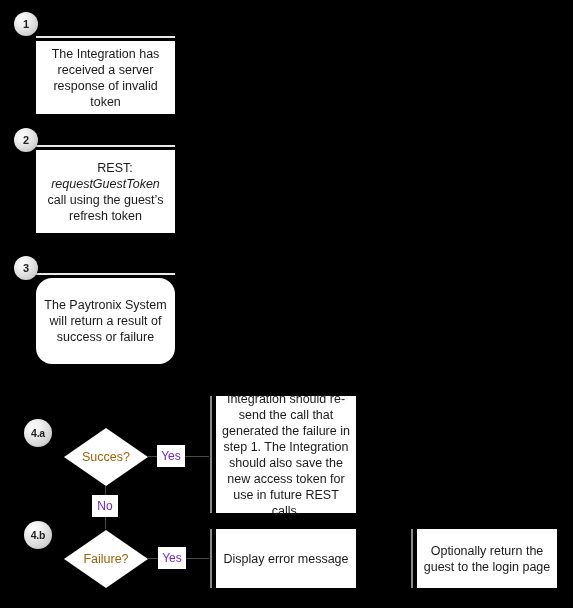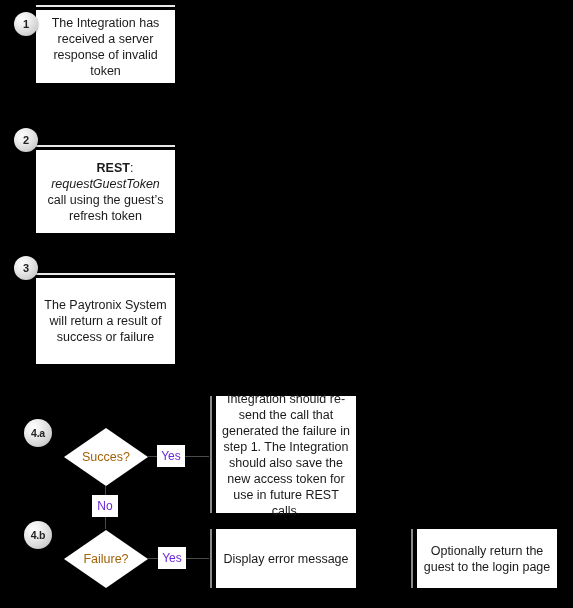--- a/index.html
+++ b/index.html
@@ -68,21 +68,21 @@
     content: "";
     position: absolute;
     top: 0;
     bottom: 0;
     left: -6px;
     width: 2px;
     background: #8a8a8a;
   }
 
   .proc-box .txt { display: block; width: 100%; }
-  .bold { font-weight: bold; margin-left: 19px; }
+  .bold { font-weight: normal; margin-left: 19px; }
   .ital { font-style: italic; }
 
   
   .diamond-wrap {
     position: absolute;
   }
   .diamond-shape {
     position: absolute;
     inset: 0;
     background: #ffffff;
@@ -119,33 +119,33 @@
     position: absolute;
     background: #4a4a4a;
     z-index: 1;
   }
 </style>
 </head>
 <body>
 
 <div class="step-marker" style="left:14px; top:12px;">1</div>
 
-<div class="proc-box topline" style="left:36px; top:10px; width:139px; height:73px;">
+<div class="proc-box topline" style="left:36px; top:41px; width:139px; height:73px;">
   <span class="txt">The Integration has received a server response of invalid token</span>
 </div>
 
 <div class="step-marker" style="left:14px; top:128px;">2</div>
 
 <div class="proc-box topline" style="left:36px; top:150px; width:139px; height:83px;">
   <span class="txt"><span class="bold">REST</span><span>:</span><br><span class="ital">requestGuestToken</span><span> call using the guest’s refresh token</span></span>
 </div>
 
 <div class="step-marker" style="left:14px; top:256px;">3</div>
 
-<div class="proc-box topline" style="left:36px; top:278px; width:139px; height:86px;">
+<div class="proc-box topline" style="left:36px; top:278px; width:139px; height:86px;border-radius:16px;">
   <span class="txt">The Paytronix System will return a result of success or failure</span>
 </div>
 
 <div class="step-marker wide" style="left:24px; top:419px;">4.a</div>
 
 <div class="diamond-wrap" style="left:64px; top:428px; width:84px; height:58px;">
   <div class="diamond-shape"></div>
   <div class="diamond-label">Succes?</div>
 </div>
 

